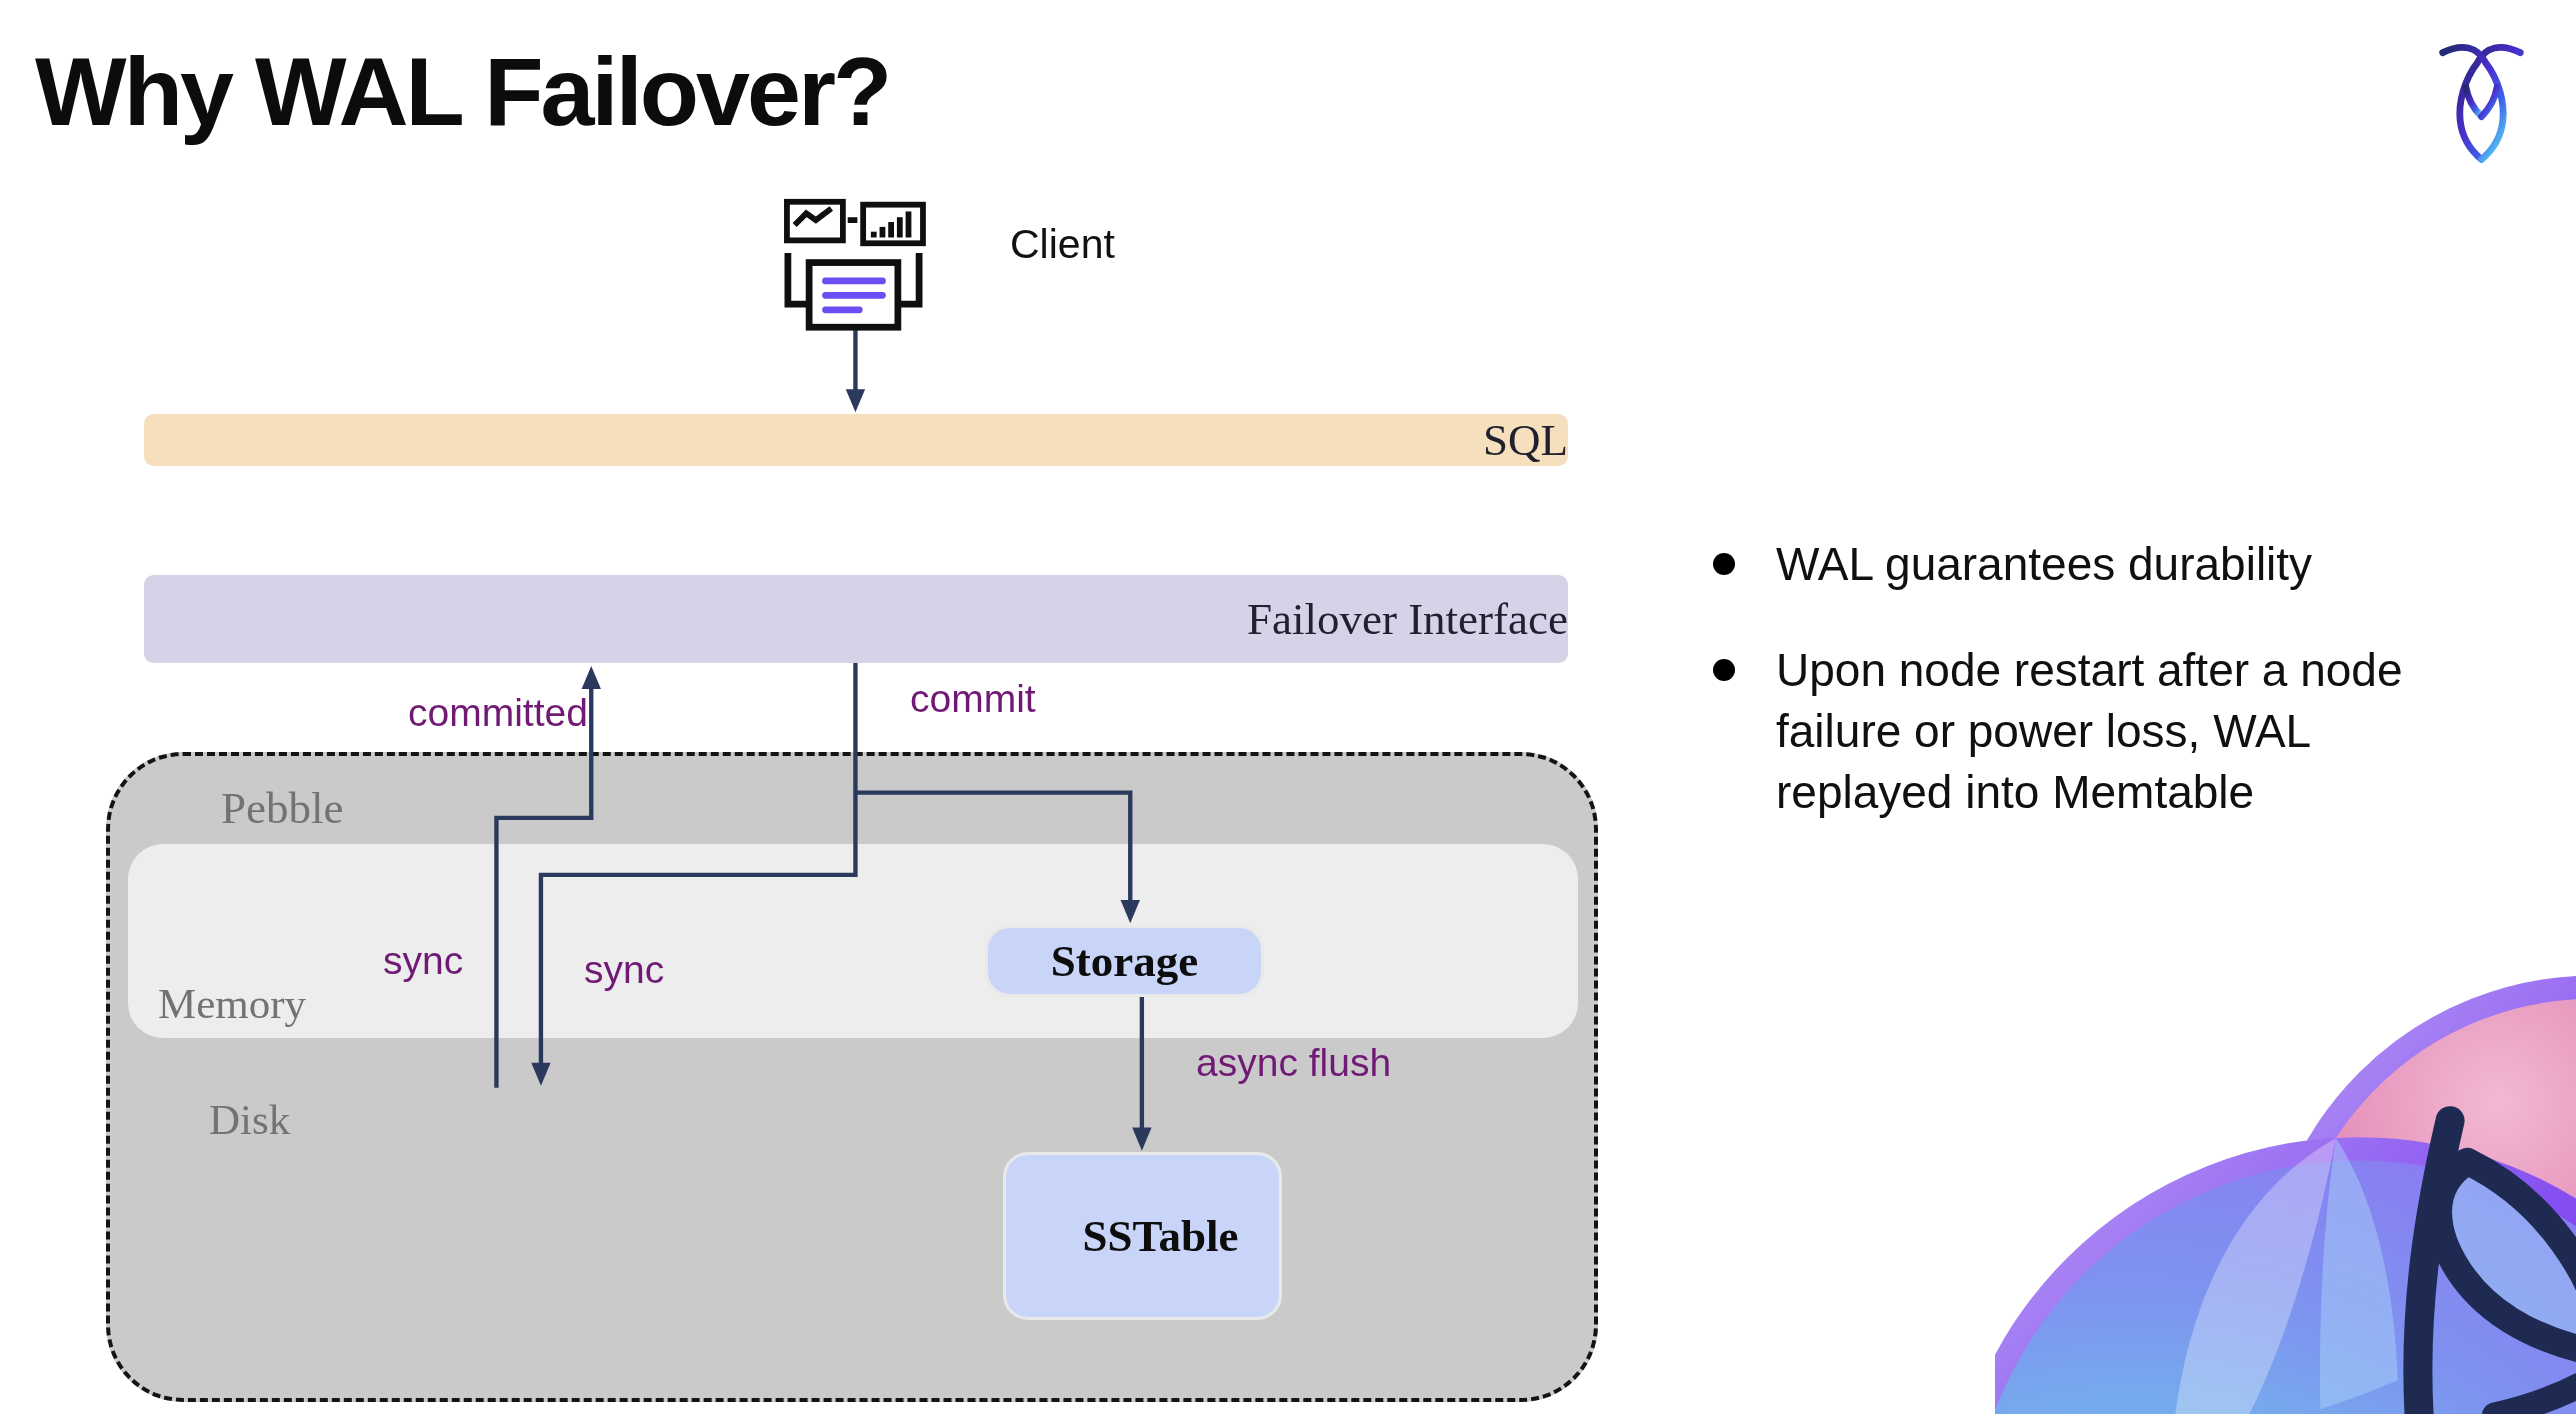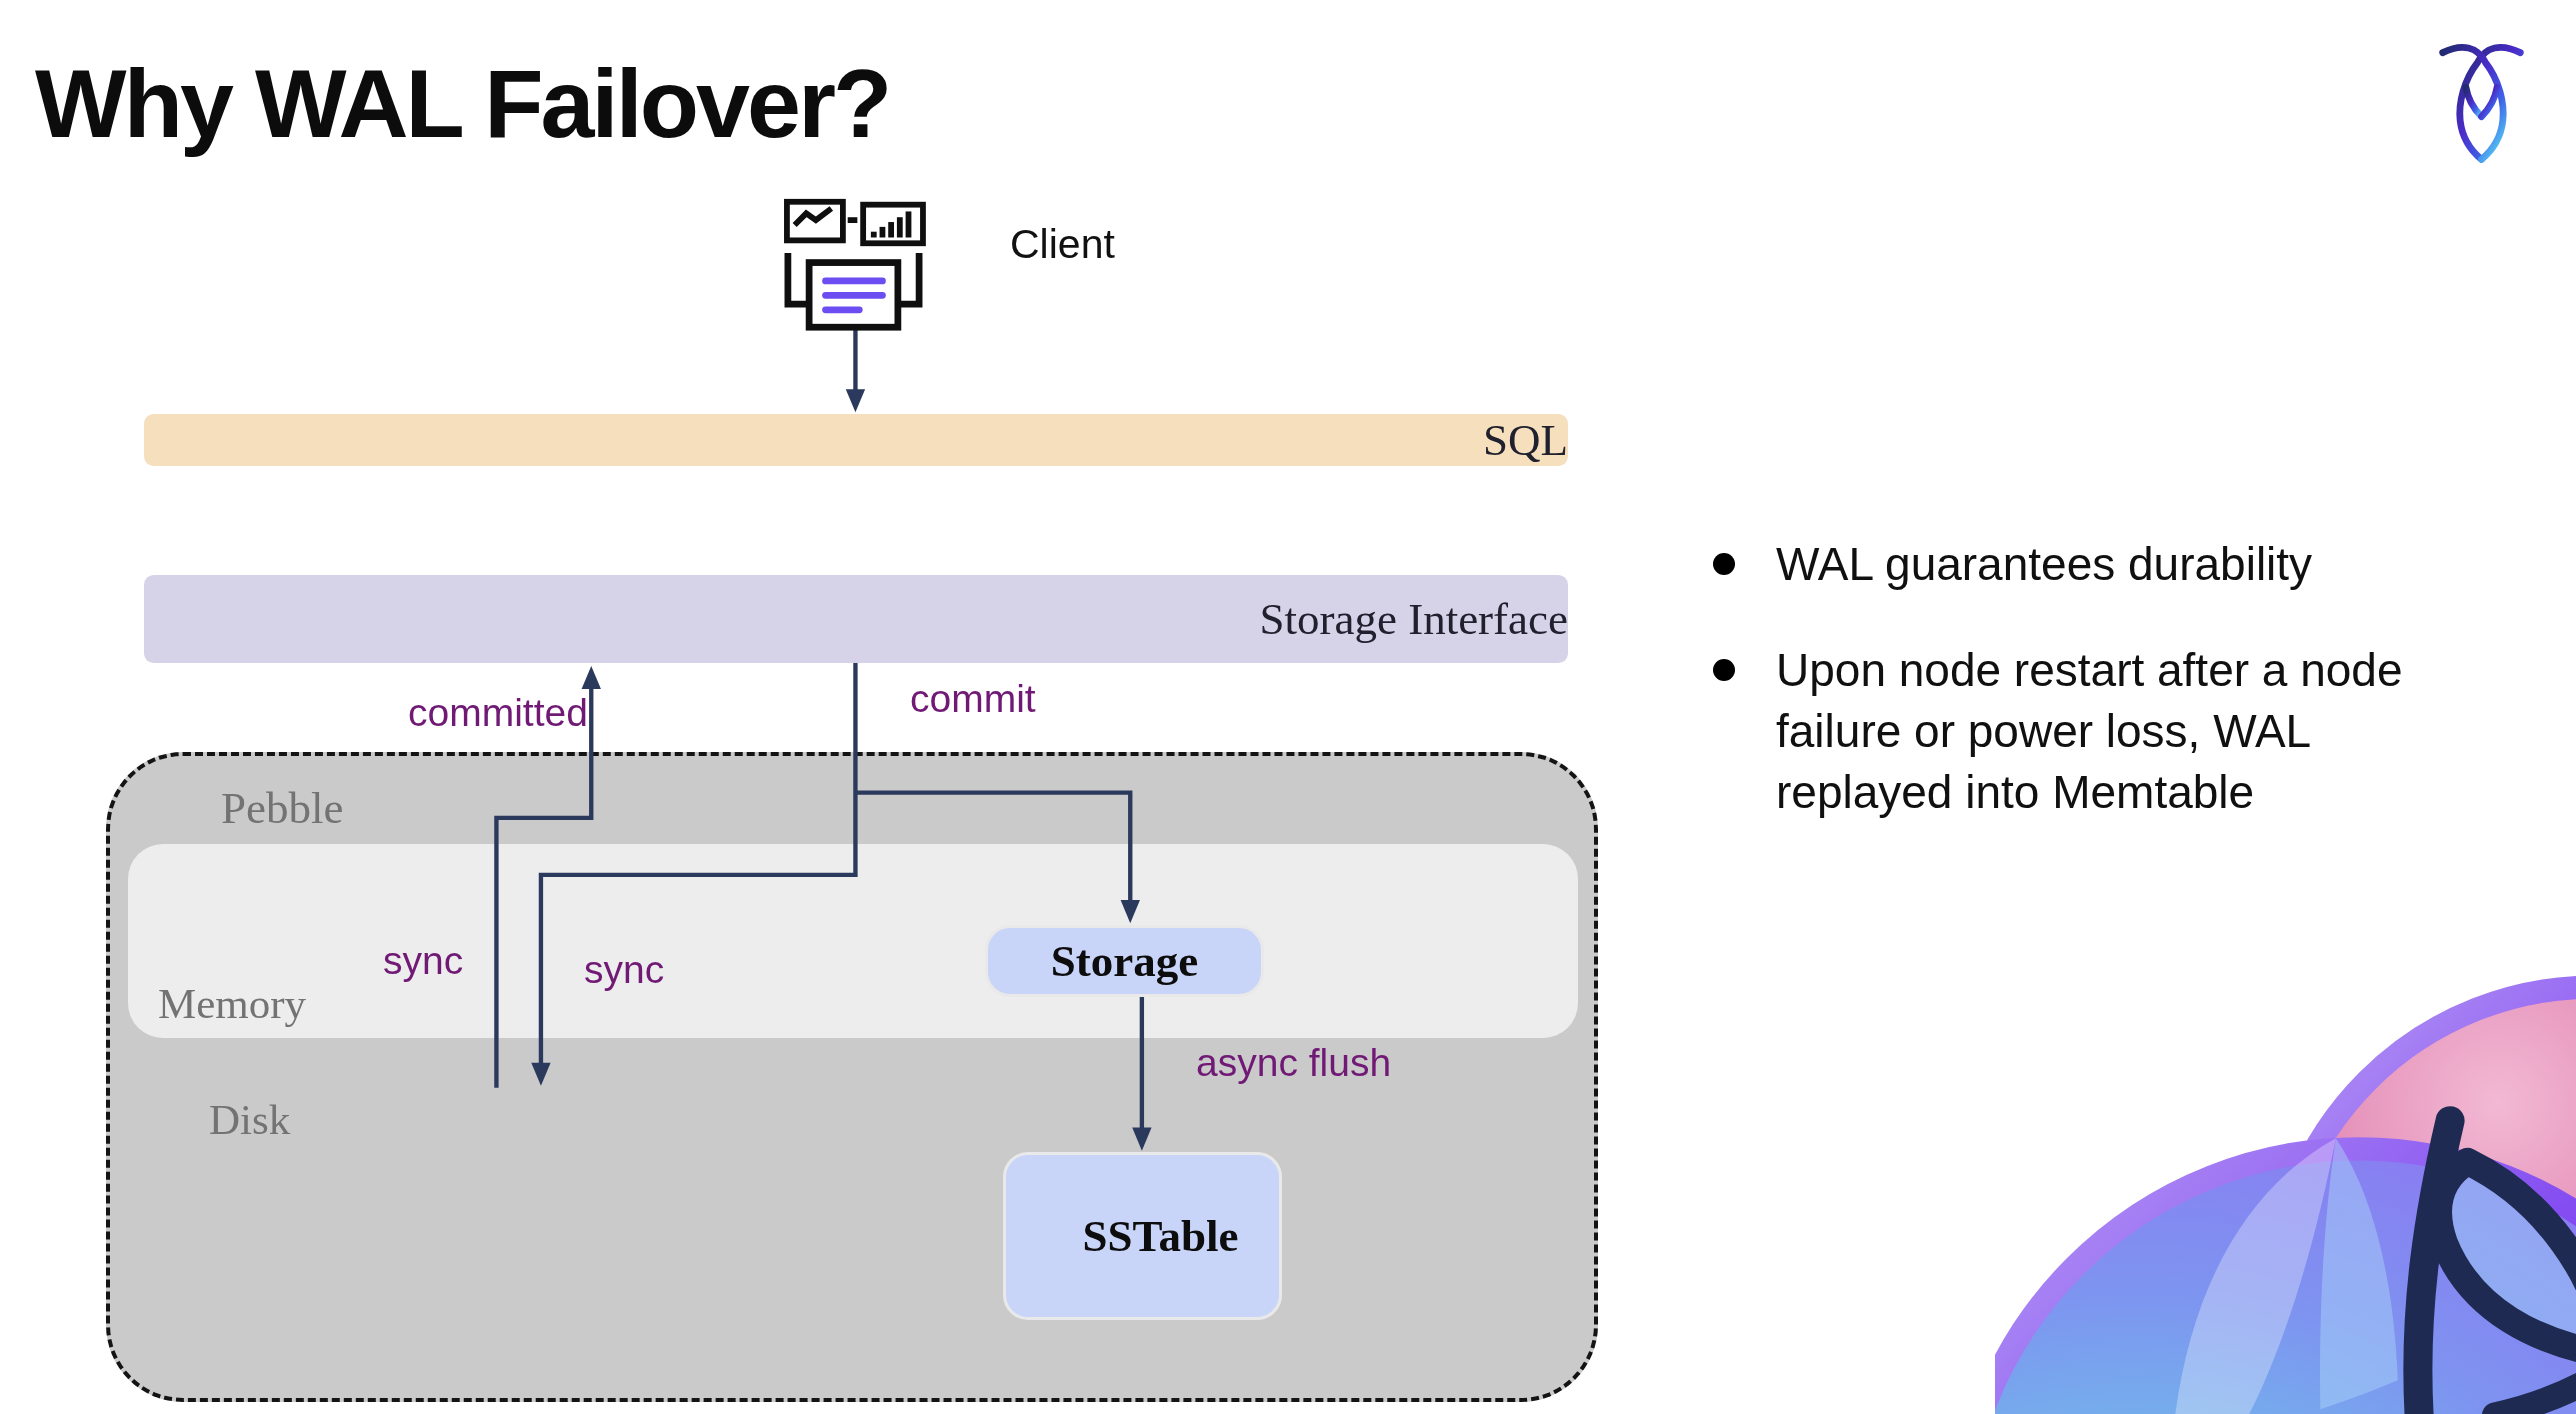--- a/index.html
+++ b/index.html
@@ -1,19 +1,19 @@
 <!DOCTYPE html>
 <html><head>
 <meta charset="utf-8">
 <style>
   html,body{margin:0;padding:0;background:#ffffff;}
   .slide{position:relative;width:2576px;height:1415px;background:#ffffff;overflow:hidden;
          font-family:"Liberation Sans",sans-serif;}
   .title{position:absolute;left:35px;top:39px;font-size:97px;font-weight:800;
-         letter-spacing:-2.9px;color:#0c0c0c;line-height:1.1;margin-top:12px;}
+         letter-spacing:-2.9px;color:#0c0c0c;line-height:1.1;}
   
   .layer{position:absolute;left:144px;width:1424px;border-radius:9.7px;
          display:flex;align-items:center;justify-content:flex-end;
          font-family:"Liberation Serif",serif;font-size:45px;color:#20202e;z-index:2;}
   .layer-sql{top:414px;height:52px;background:#f5dfbc;}
   .layer-kv{top:505px;height:52px;background:#b9dbde;}
   .layer-storage{top:575px;height:88px;background:#d6d2e7;}
   
   .pebble{position:absolute;left:106px;top:752px;width:1492px;height:650px;
           background:#cacaca;border:4.8px dashed #141414;border-radius:77px;z-index:1;box-sizing:border-box;}
@@ -113,21 +113,21 @@
       <polygon points="559,1122 549,1098 569,1098"></polygon>
       <polygon points="1168,954 1158,930 1178,930"></polygon>
       <polygon points="1180,1189 1170,1165 1190,1165"></polygon>
     </g>
   </svg>
 
   <div class="layer layer-sql">
     <span>SQL</span>
   </div>
   <div class="layer layer-storage">
-    <span>Storage Interface</span>
+    <span>Failover Interface</span>
   </div>
 
   <div class="edge-label lbl-committed">committed</div>
   <div class="edge-label lbl-commit">commit</div>
 
   <div class="pebble"></div>
   <div class="memory-band"></div>
   <div class="lbl pebble-label">Pebble</div>
   <div class="lbl memory-label">Memory</div>
   <div class="lbl disk-label">Disk</div>

